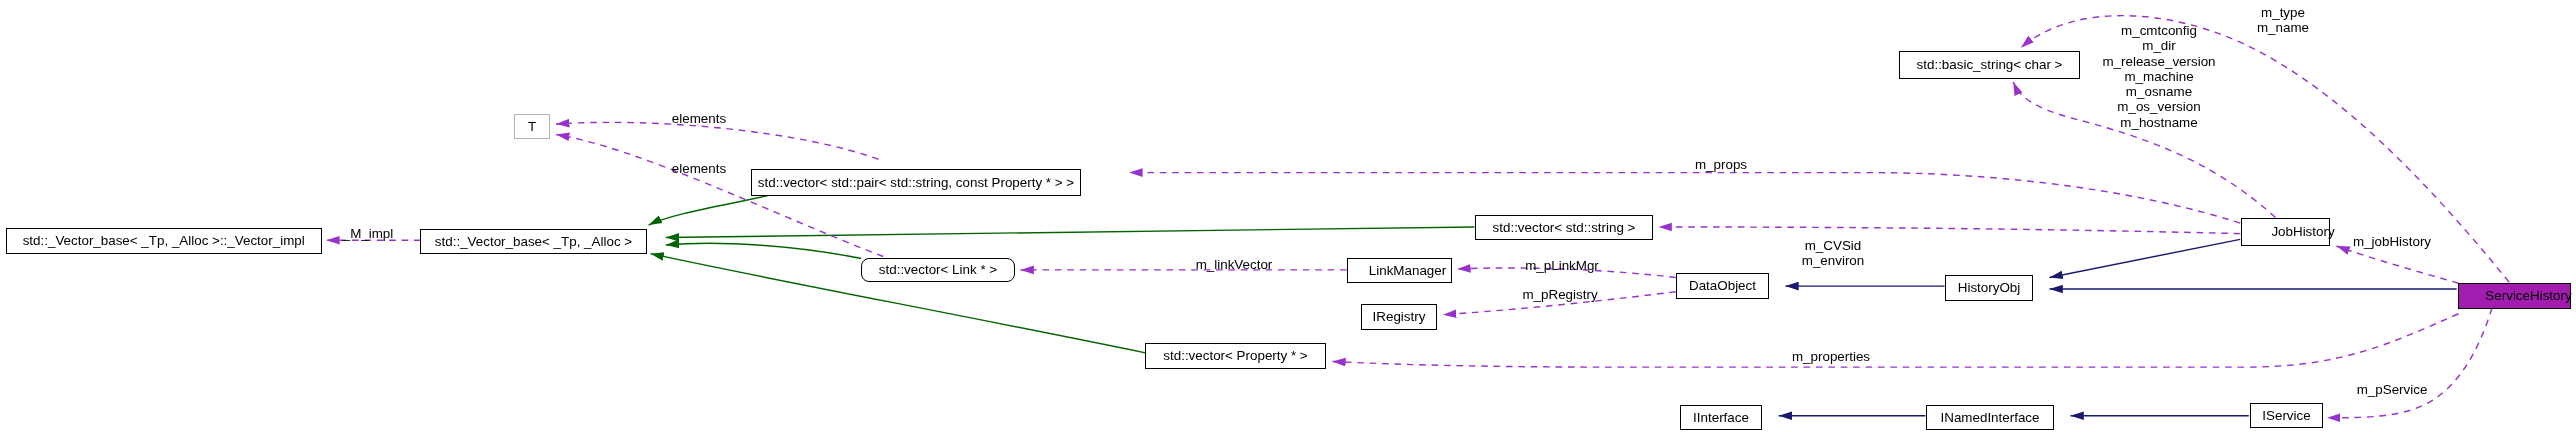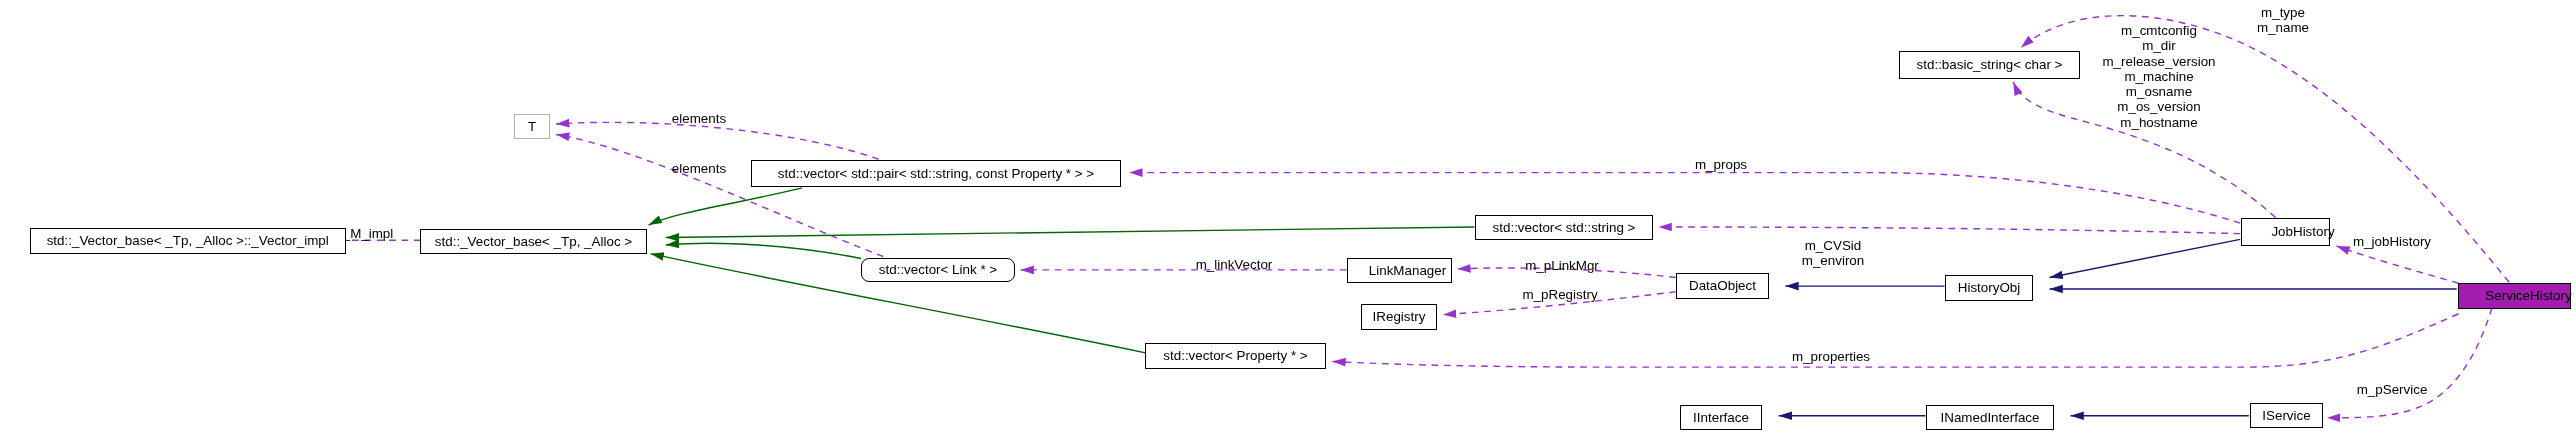--- a/index.html
+++ b/index.html
@@ -64,27 +64,27 @@
       <path d="M 2630,296 C 2540,185 2452,97 2362,51 C 2272,6 2172,4 2118,50" marker-end="url(#arr-purple)"></path>
       <path d="M 2577,297 C 2535,285 2482,270 2449,258" marker-end="url(#arr-purple)"></path>
       <path d="M 2577,329 C 2502,362 2452,385 2352,385 L 1700,385 C 1550,385 1452,382 1396,379" marker-end="url(#arr-purple)"></path>
       <path d="M 2612,323 C 2598,368 2574,416 2527,430 C 2497,439 2462,438 2439,438" marker-end="url(#arr-purple)"></path>
       <path d="M 1756,291 C 1690,283 1602,279 1527,282" marker-end="url(#arr-purple)"></path>
       <path d="M 1756,306 C 1690,314 1602,324 1512,330" marker-end="url(#arr-purple)"></path>
       <path d="M 1411,283 L 1069,283" marker-end="url(#arr-purple)"></path>
     </g>
   </svg>
 
-  <div class="box" style="left:5.7px;top:228px;width:316px;height:26px;margin-left:24px;">std::_Vector_base&lt; _Tp, _Alloc &gt;::_Vector_impl</div>
+  <div class="box" style="left:5.7px;top:228px;width:316px;height:26px;">std::_Vector_base&lt; _Tp, _Alloc &gt;::_Vector_impl</div>
 
   <div class="box" style="left:420px;top:229px;width:227px;height:25px;">std::_Vector_base&lt; _Tp, _Alloc &gt;</div>
 
   <div class="box grey-border" style="left:514px;top:114px;width:36px;height:25px;">T</div>
 
-  <div class="box" style="left:751px;top:160px;width:370px;height:27px;">std::vector&lt; std::pair&lt; std::string, const Property * &gt; &gt;</div>
+  <div class="box" style="left:751px;top:169px;width:330px;height:27px;">std::vector&lt; std::pair&lt; std::string, const Property * &gt; &gt;</div>
 
   <div class="box" style="left:861px;top:258px;width:154px;height:24px;border-radius:8px;">std::vector&lt; Link * &gt;</div>
 
   <div class="box" style="left:1145px;top:343px;width:181px;height:26px;">std::vector&lt; Property * &gt;</div>
 
   <div class="box" style="left:1475px;top:215px;width:178px;height:25px;">std::vector&lt; std::string &gt;</div>
 
   <div class="box" style="left:1347px;top:258px;width:105px;height:25px;padding-left:16px;">LinkManager</div>
 
   <div class="box" style="left:1361px;top:304px;width:76px;height:26px;">IRegistry</div>

